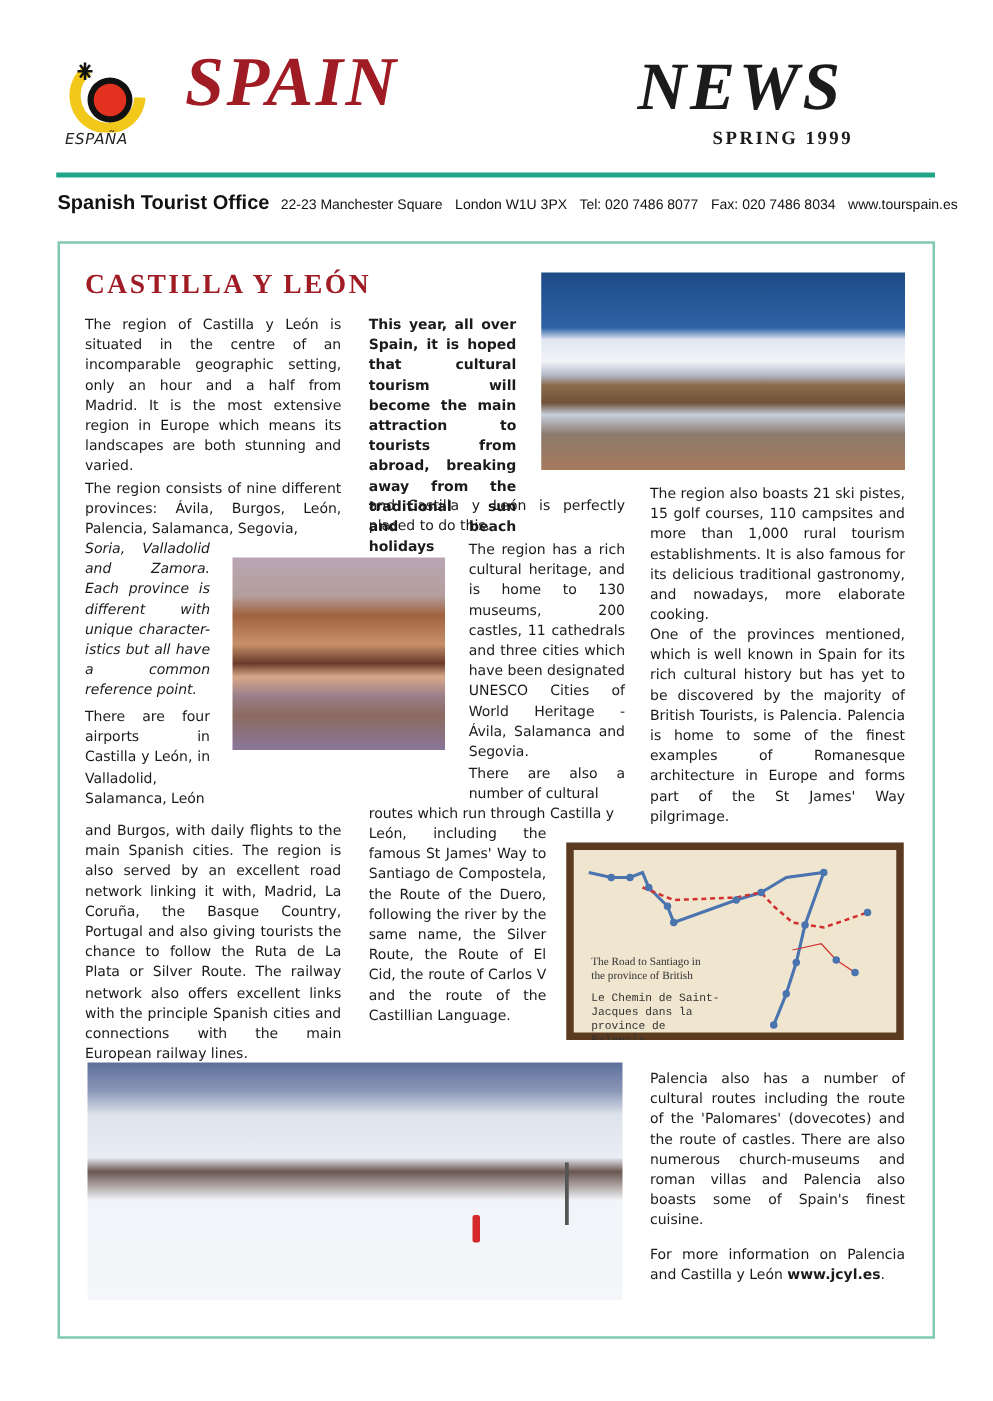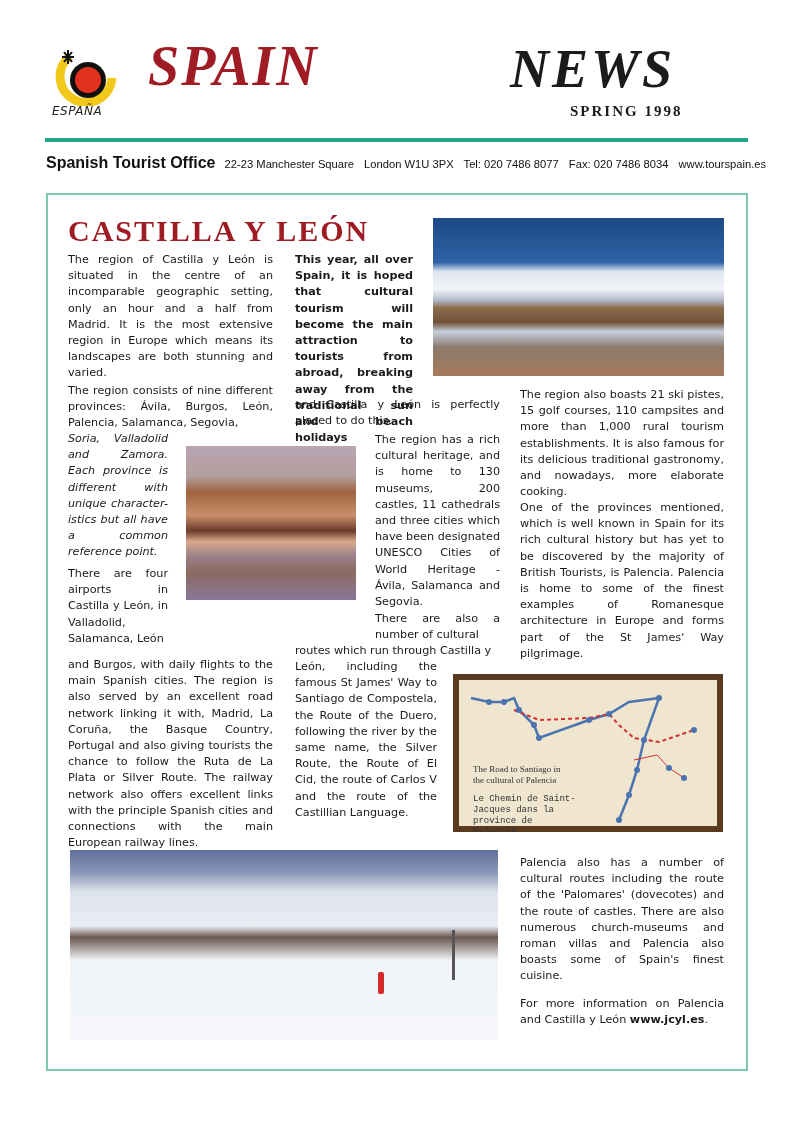--- a/index.html
+++ b/index.html
@@ -14,21 +14,21 @@
   .issue { position: absolute; left: 570px; top: 103px; font-family: "Liberation Serif", serif; font-weight: bold; font-size: 15px; letter-spacing: 2px; color: #1b1b1b; }
   .rule { position: absolute; left: 45px; top: 138px; width: 703px; height: 4px; background: #1fa687; }
 
   .contact { position: absolute; left: 46px; top: 154px; font-family: "Liberation Sans", sans-serif; font-size: 11.2px; color: #111; white-space: nowrap; }
   .contact b { font-weight: bold; font-size: 16px; margin-right: 6px; }
   .contact span { margin-right: 7px; }
 
   
   .frame { position: absolute; left: 46px; top: 193px; width: 702px; height: 878px; border: 2px solid #7fc9b0; }
 
-  .title { position: absolute; left: 68px; top: 214px; font-family: "Liberation Serif", serif; font-weight: bold; font-size: 30px; letter-spacing: 2px; color: #a01c24; }
+  .title { position: absolute; left: 68px; top: 214px; font-family: "Liberation Serif", serif; font-weight: bold; font-size: 22px; letter-spacing: 2px; color: #a01c24; }
 
   .para { position: absolute; font-family: "DejaVu Sans", sans-serif; font-size: 11.2px; line-height: 16.2px; text-align: justify; color: #1a1a1a; }
 
   .photo { position: absolute; overflow: hidden; }
   .photo-avila { left: 433px; top: 218px; width: 291px; height: 158px;
     background: linear-gradient(180deg, #1d4a86 0%, #2e62a6 28%, #dfe6f2 34%, #f2f4f8 45%, #b2b9c8 52%, #8b6c4c 57%, #6f5238 66%, #c6cfdc 72%, #8b7a6c 82%, #a77a5c 100%); }
   .photo-castle { left: 186px; top: 446px; width: 170px; height: 154px;
     background: linear-gradient(180deg, #b9a5b4 0%, #b39e9c 20%, #a0623f 30%, #c7906a 45%, #6b3a2a 55%, #d8a789 62%, #9a7f8a 72%, #8b6a60 82%, #8a7799 100%); }
   .photo-map { left: 453px; top: 674px; width: 270px; height: 158px; background: #5a3b20; padding: 6px; }
   .map-inner { width: 100%; height: 100%; background: #f0e5cf; position: relative; }
@@ -51,21 +51,21 @@
       <line x1="16" y1="4" x2="24" y2="14"></line>
         <line x1="24" y1="4" x2="16" y2="14"></line>
       <line x1="14" y1="9" x2="26" y2="9"></line>
         <line x1="20" y1="2" x2="20" y2="16"></line>
     </g>
   </svg>
   <div class="logo-text">ESPAÑA</div>
 </div>
 <div class="spain-word">SPAIN</div>
 <div class="news-word">NEWS</div>
-<div class="issue">SPRING 1998</div>
+<div class="issue">SPRING 1999</div>
 <div class="rule"></div>
 
 <div class="contact">
   <b>Spanish Tourist Office</b>
   <span>22-23 Manchester Square</span>
   <span>London W1U 3PX</span>
   <span>Tel: 020 7486 8077</span>
   <span>Fax: 020 7486 8034</span>
   <span>www.tourspain.es</span>
 </div>
@@ -111,21 +111,21 @@
           <circle cx="200" cy="18" r="3"></circle>
           <circle cx="185" cy="60" r="3"></circle>
         <circle cx="178" cy="90" r="3"></circle>
           <circle cx="170" cy="115" r="3"></circle>
           <circle cx="160" cy="140" r="3"></circle>
         <circle cx="210" cy="88" r="3"></circle>
           <circle cx="225" cy="98" r="3"></circle>
           <circle cx="235" cy="50" r="3"></circle>
       </g>
     </svg>
-    <div class="map-title" style="width:100px;">The Road to Santiago in the cultural of Palencia</div>
+    <div class="map-title" style="width:100px;">The Road to Santiago in the province of British</div>
     <div class="map-title2" style="width:110px;">Le Chemin de Saint-Jacques dans la province de Palencia.</div>
   </div>
 </div>
 
 <div class="photo photo-ski">
   <div class="lift-pole"></div>
   <div class="skier"></div>
 </div>
 
 <p class="para" style="left:520px; top:855px; width:204px;">Palencia also has a number of cultural routes including the route of the 'Palomares' (dovecotes) and the route of castles. There are also numerous church-museums and roman villas and Palencia also boasts some of Spain's finest cuisine.</p>

